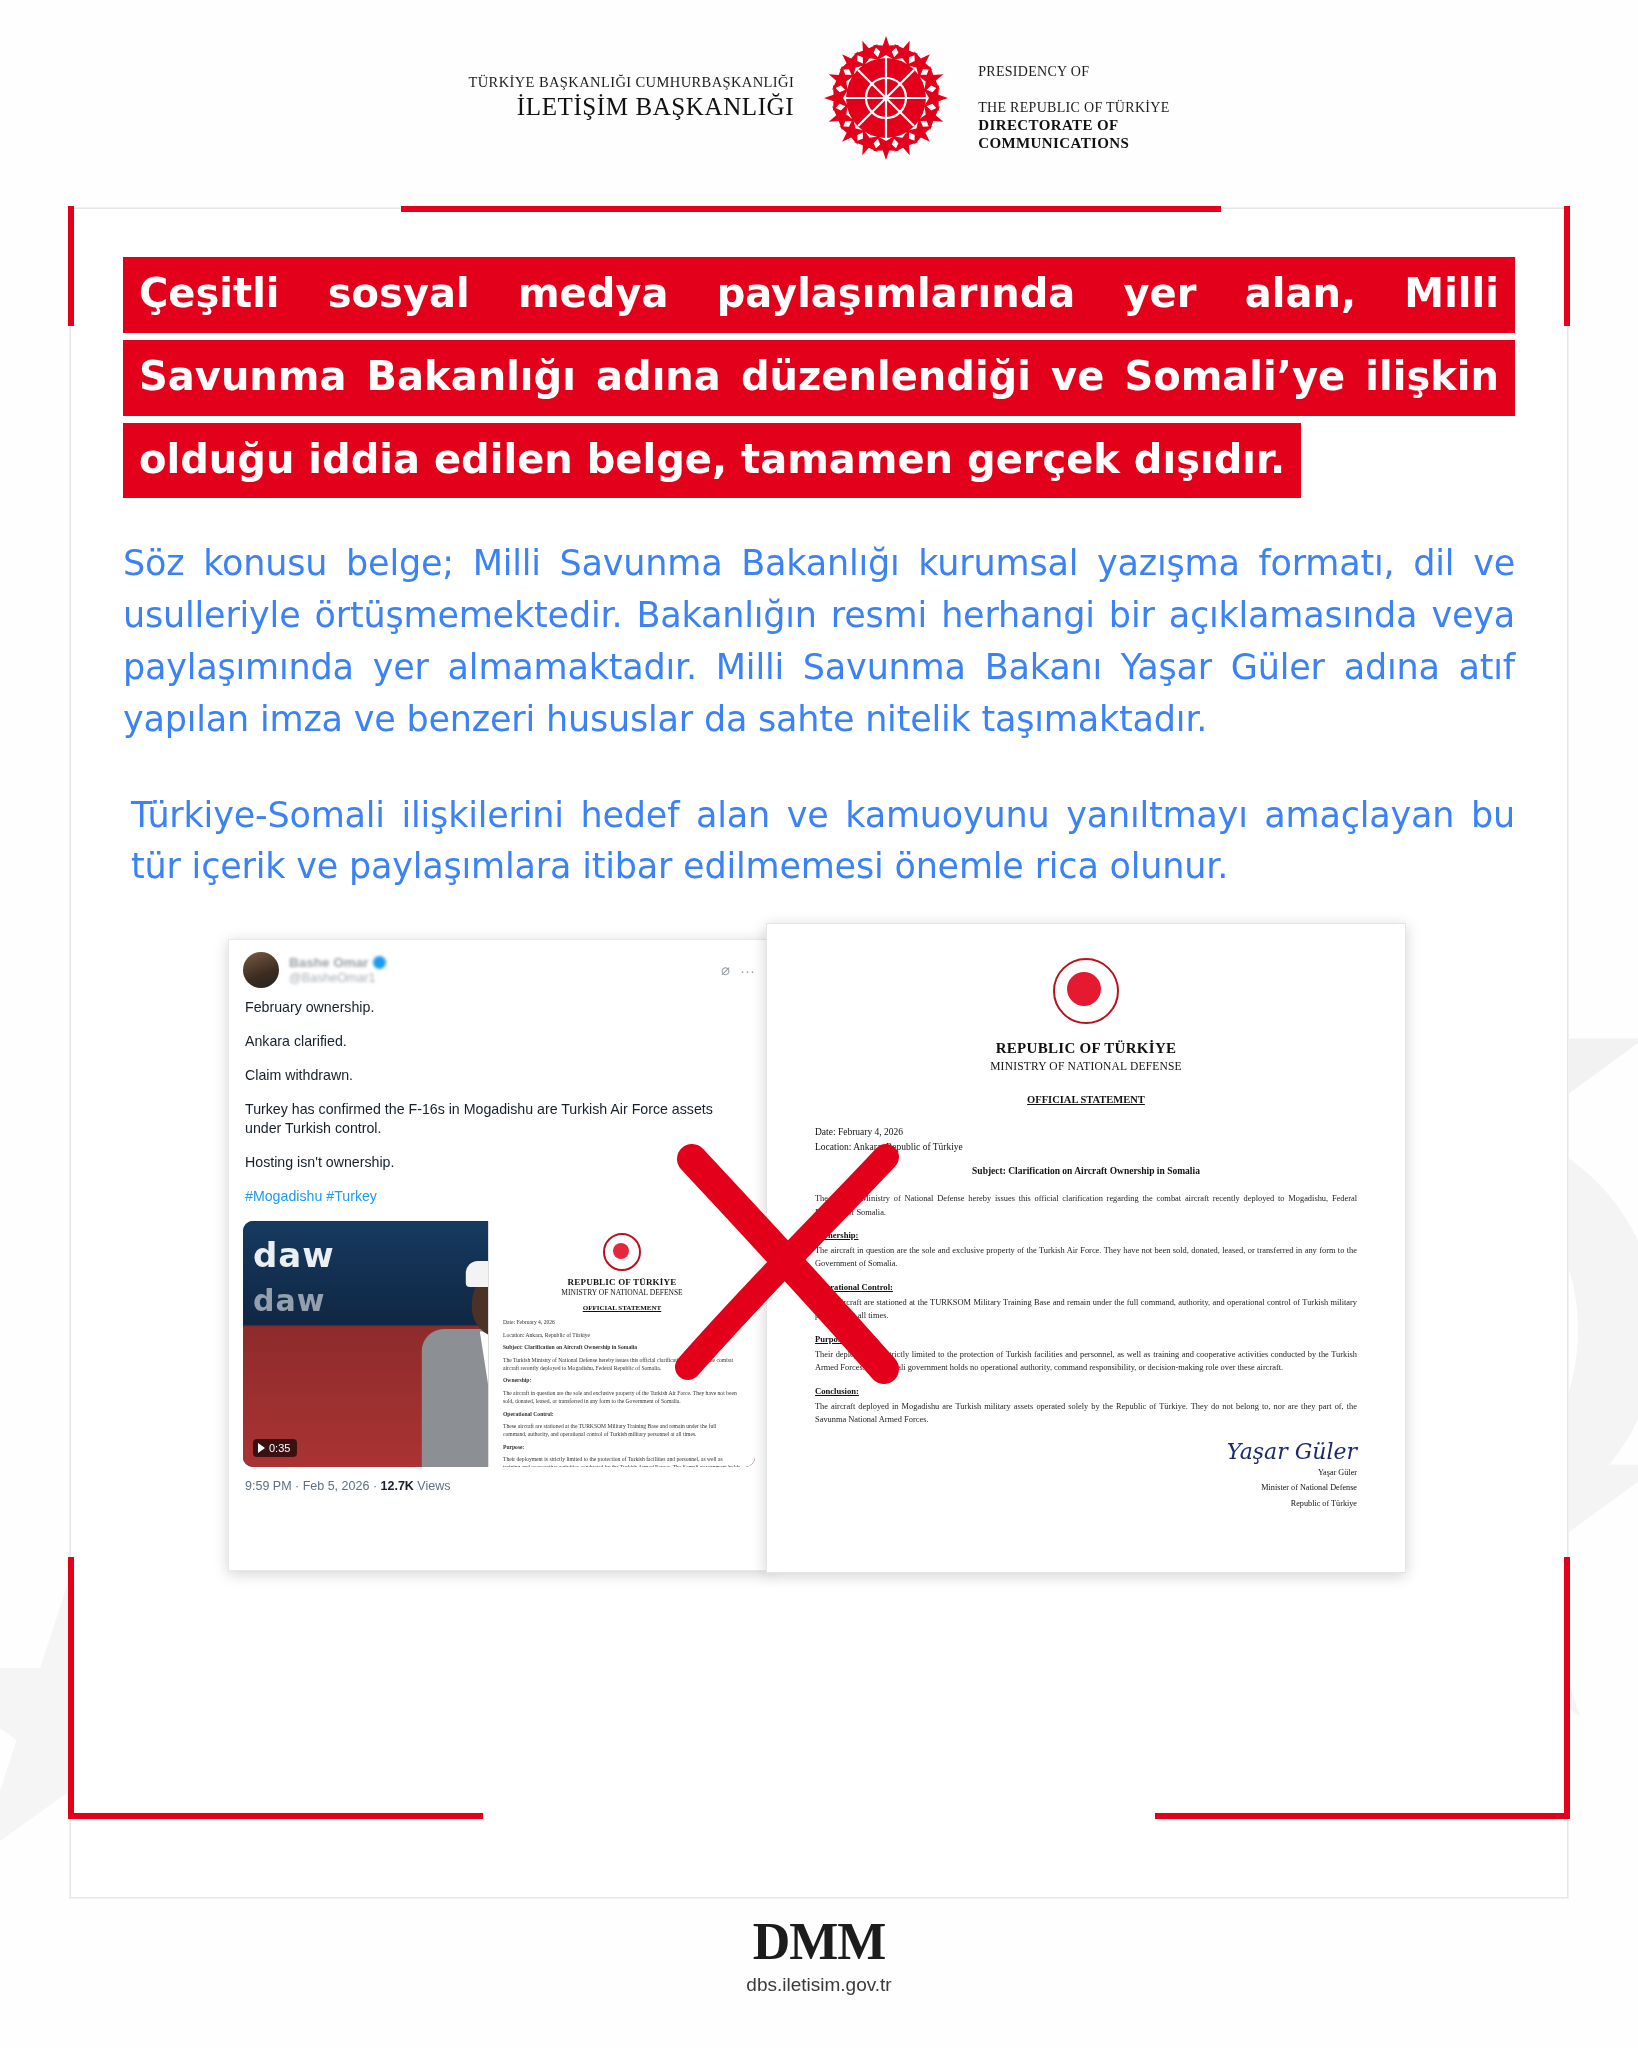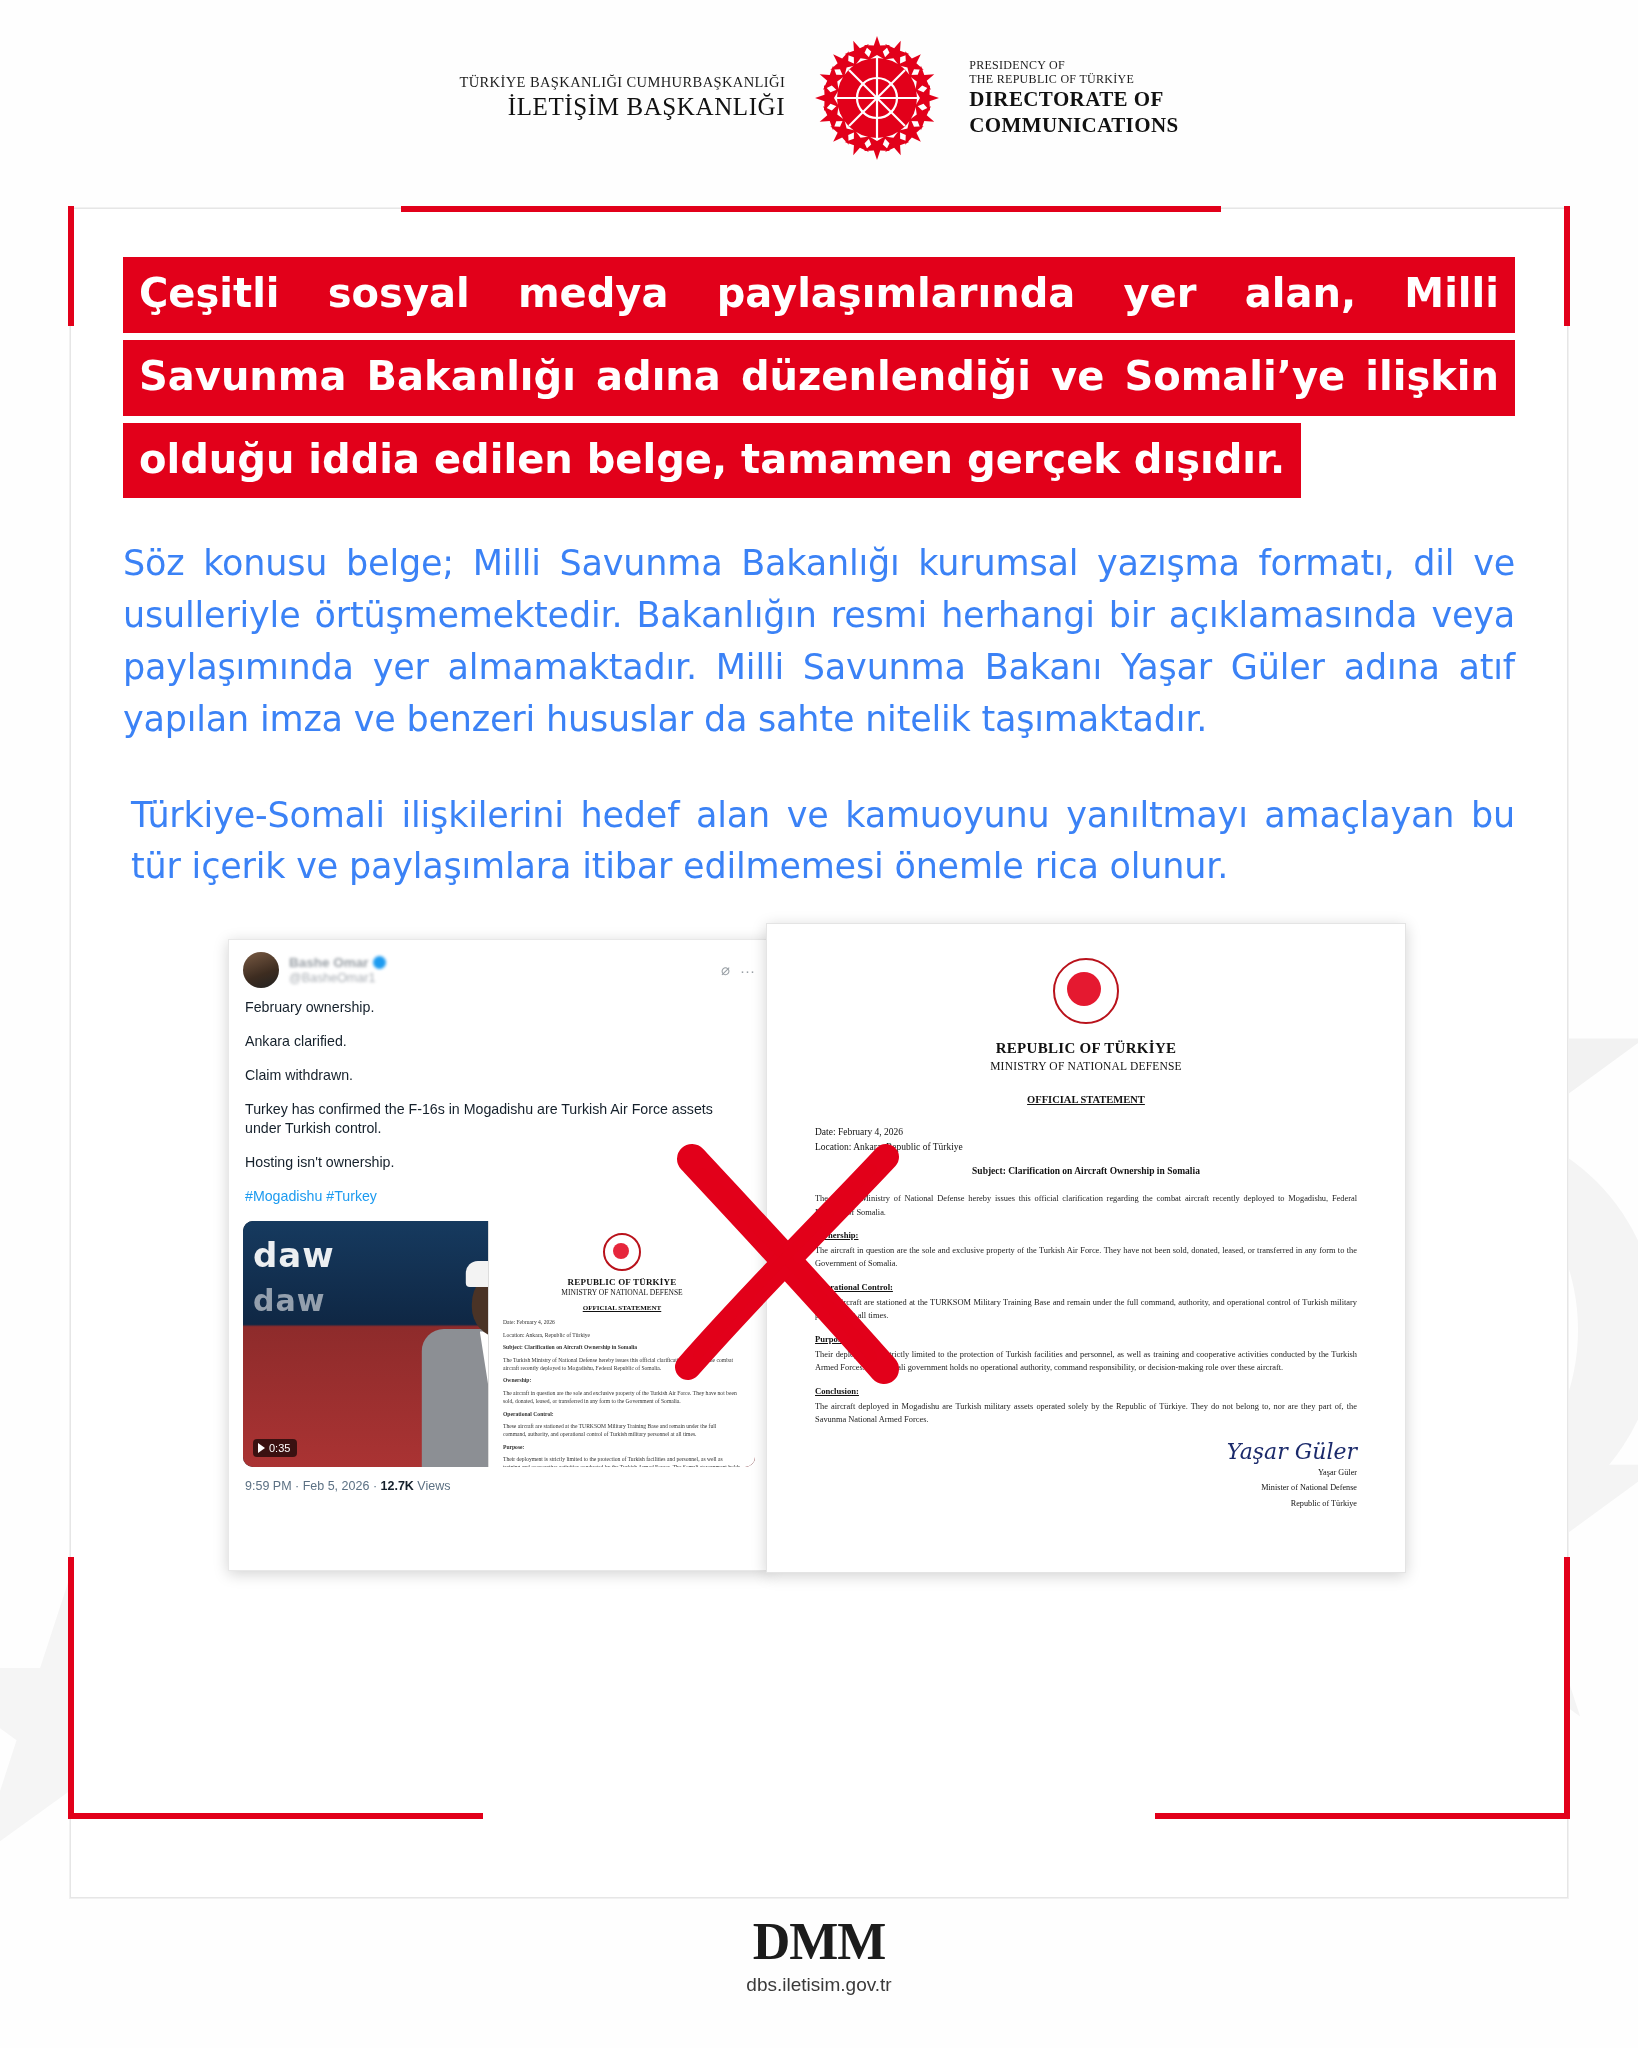--- a/index.html
+++ b/index.html
@@ -59,26 +59,27 @@
     font-size:25px;
     letter-spacing:.6px;
     color:#111;
   }
   .brand-right{
     text-align:left;
     font-family:"Liberation Serif", serif;
     line-height:1.22;
   }
   .brand-right .small{
-    font-size:12px;
+    font-size:14px;
     letter-spacing:.3px;
     color:#1b1b1b;
+    margin-top:19px;
   }
   .brand-right .big{
-    font-size:21px;
+    font-size:15px;
     letter-spacing:.4px;
     color:#111;
     font-weight:700;
   }
   .emblem{
     width:132px;height:132px;
     position:relative;
     flex:0 0 auto;
   }
   .emblem svg{display:block;width:132px;height:132px;}

